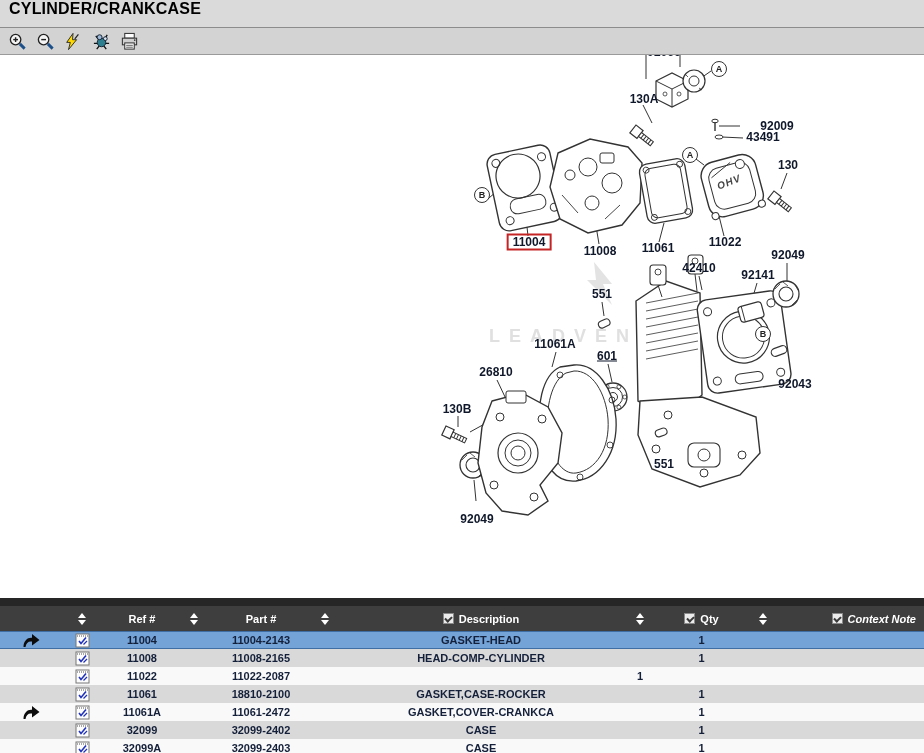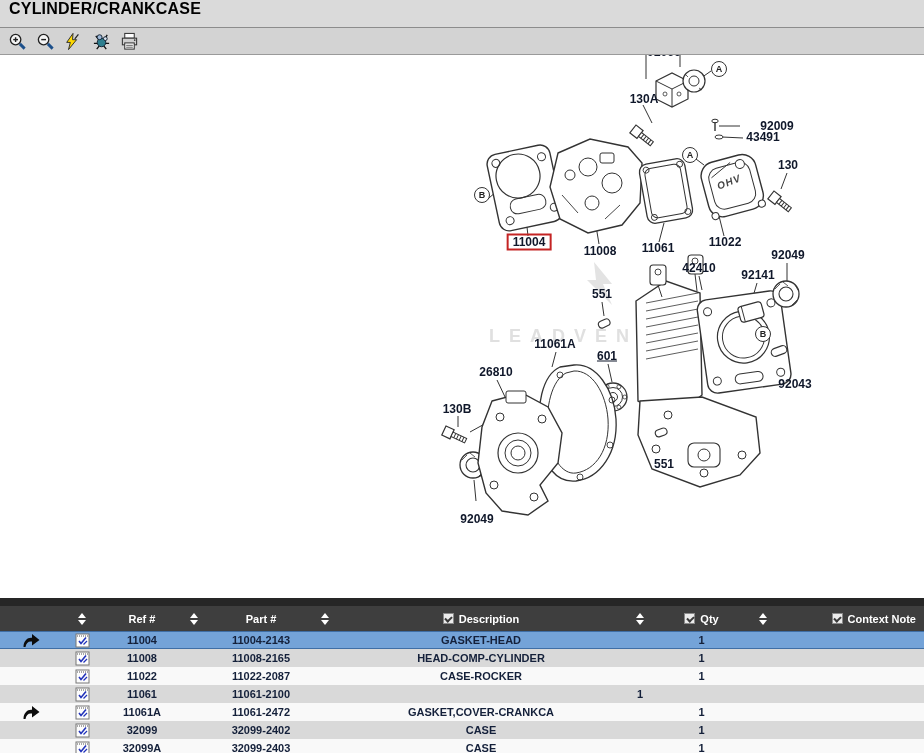--- a/index.html
+++ b/index.html
@@ -50,21 +50,21 @@
   }
   
   .tablewrap{position:absolute;left:0;top:598px;width:924px;bottom:0;overflow:hidden;}
   .strip{height:8px;background:#262626;}
   .grid{display:grid;grid-template-columns:62px 40px 80px 24px 110px 18px 294px 24px 99px 24px 149px;}
   .thead{
     height:25px;background:#3e3e3e;color:#fff;align-items:center;
     font-size:11px;font-weight:bold;
   }
   .thead .cell{display:flex;align-items:center;justify-content:center;gap:5px;}
-  .thead .cell.right{justify-content:flex-end;padding-right:8px;}
+  .thead .cell.right{justify-content:flex-end;padding-right:8px;font-style:italic;}
   .sort{display:inline-flex;flex-direction:column;gap:2px;cursor:pointer;}
   .sort .up{width:0;height:0;border-left:4px solid transparent;border-right:4px solid transparent;border-bottom:5px solid #fff;}
   .sort .down{width:0;height:0;border-left:4px solid transparent;border-right:4px solid transparent;border-top:5px solid #fff;}
   .cb{
     width:11px;height:11px;background:#ececec;border:1px solid #8a8a8a;
     position:relative;flex:none;cursor:pointer;box-sizing:border-box;
   }
   .cb::after{
     content:"";position:absolute;left:1.5px;top:1.5px;width:5px;height:3px;
     border-left:2px solid #3a3a3a;border-bottom:2px solid #3a3a3a;transform:rotate(-45deg);
@@ -465,42 +465,42 @@
               <line x1="2" y1="3" x2="13" y2="3" stroke="#555" stroke-dasharray="1,1"></line>
               <path d="M4,8 L6,10.5 L11,4.5" stroke="#2233bb" stroke-width="1.6" fill="none"></path>
               <line x1="8.5" y1="11.5" x2="12" y2="8" stroke="#2233bb" stroke-width="1.2"></line>
             </svg>
           </span>
         </div>
         <div class="cell">11022</div>
         <div class="cell"></div>
         <div class="cell">11022-2087</div>
         <div class="cell"></div>
-        <div class="cell">CASE-ROCKER</div>
         <div class="cell"></div>
         <div class="cell">1</div>
         <div class="cell"></div>
         <div class="cell"></div>
       </div>
       <div class="grid trow alt">
         <div class="cell"></div>
         <div class="cell">
           <span class="rowicon">
             <svg width="15" height="15" viewBox="0 0 15 15">
               <rect x="1" y="1" width="13" height="13" fill="#fdfdfd" stroke="#777"></rect>
               <line x1="2" y1="3" x2="13" y2="3" stroke="#555" stroke-dasharray="1,1"></line>
               <path d="M4,8 L6,10.5 L11,4.5" stroke="#2233bb" stroke-width="1.6" fill="none"></path>
               <line x1="8.5" y1="11.5" x2="12" y2="8" stroke="#2233bb" stroke-width="1.2"></line>
             </svg>
           </span>
         </div>
         <div class="cell">11061</div>
         <div class="cell"></div>
-        <div class="cell">11061-2100</div>
-        <div class="cell"></div>
+        <div class="cell">18810-2100</div>
+        <div class="cell"></div>
+        <div class="cell">GASKET,CASE-ROCKER</div>
         <div class="cell"></div>
         <div class="cell">1</div>
         <div class="cell"></div>
         <div class="cell"></div>
       </div>
       <div class="grid trow">
         <div class="cell">
           <span class="rowicon">
             <svg width="20" height="15" viewBox="0 0 20 15">
               <path d="M2.5,14 C2.5,7.5 7,4.2 11,4.8 L11,1 L18.5,7 L11,12.5 L11,8.6 C7.5,8 5,10 4.5,14 Z" fill="#0c0c0c"></path>

